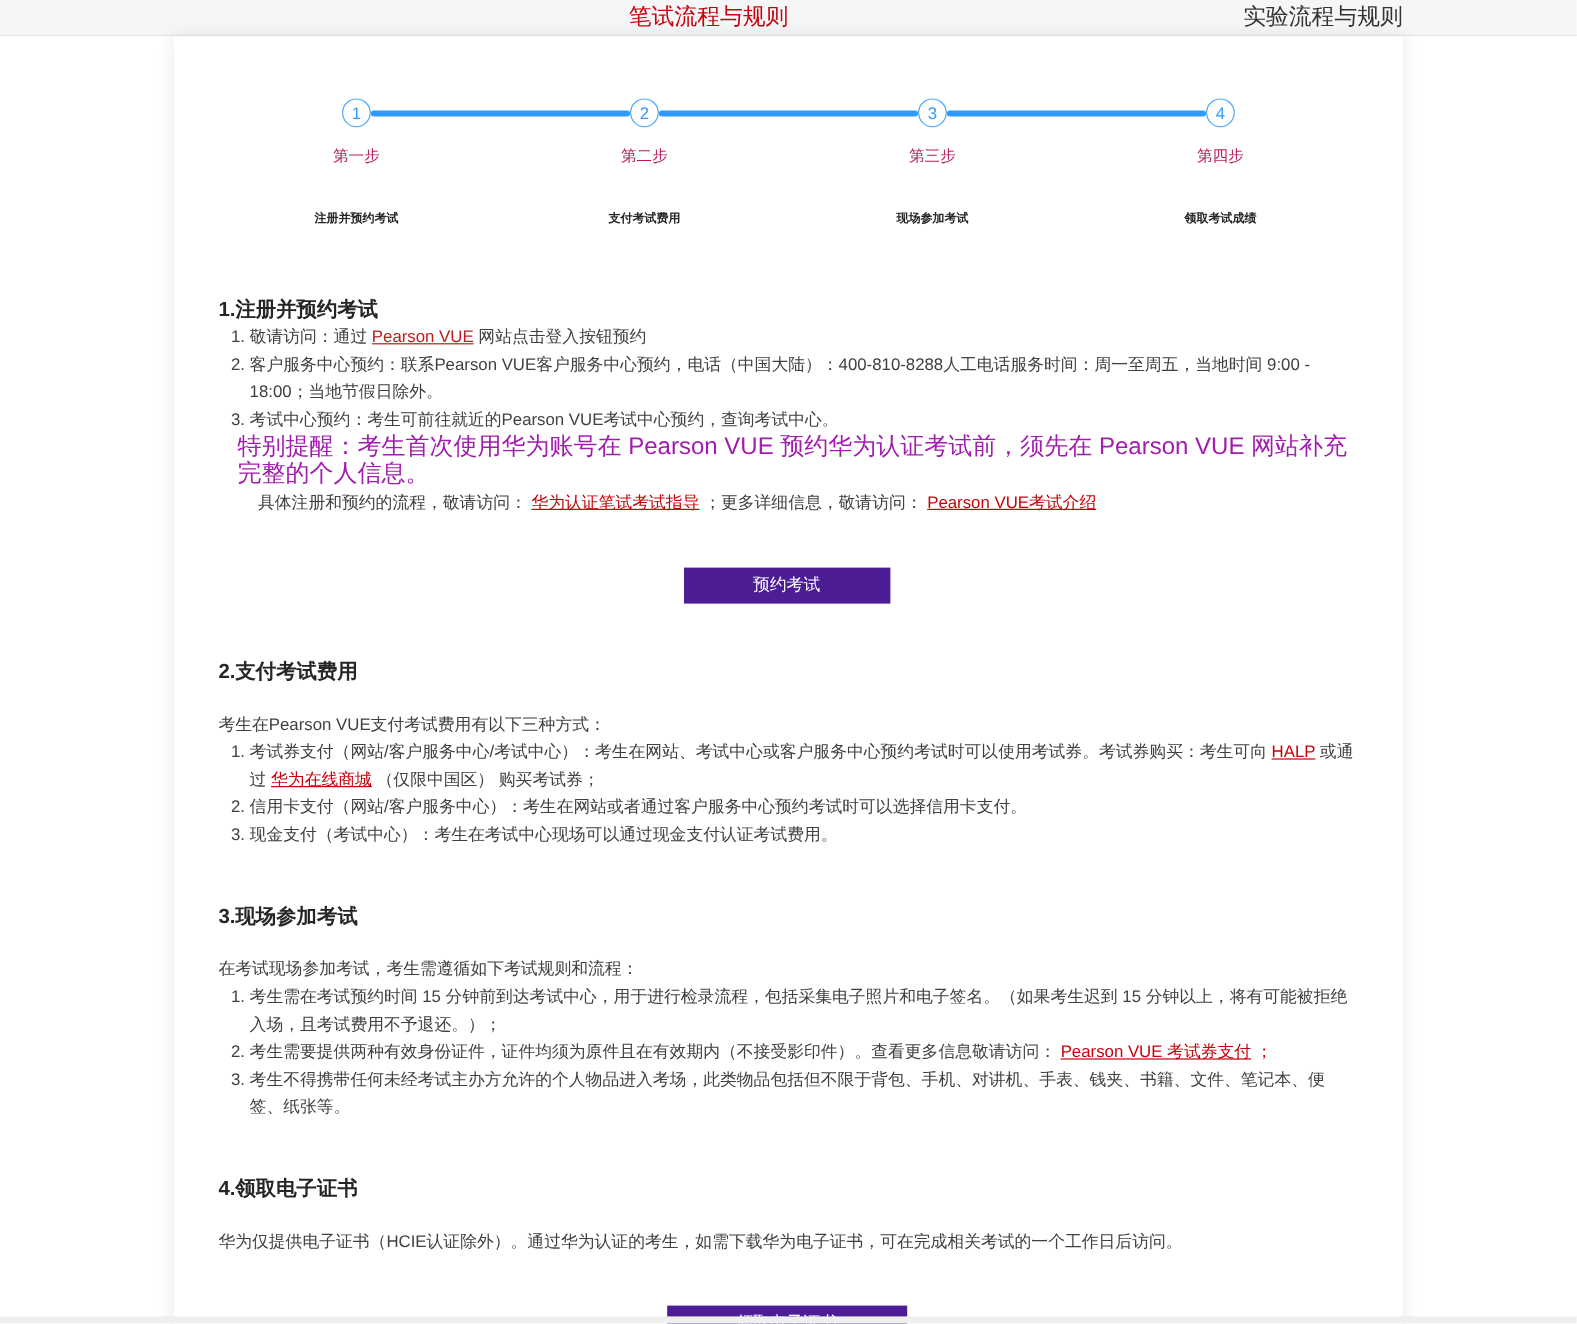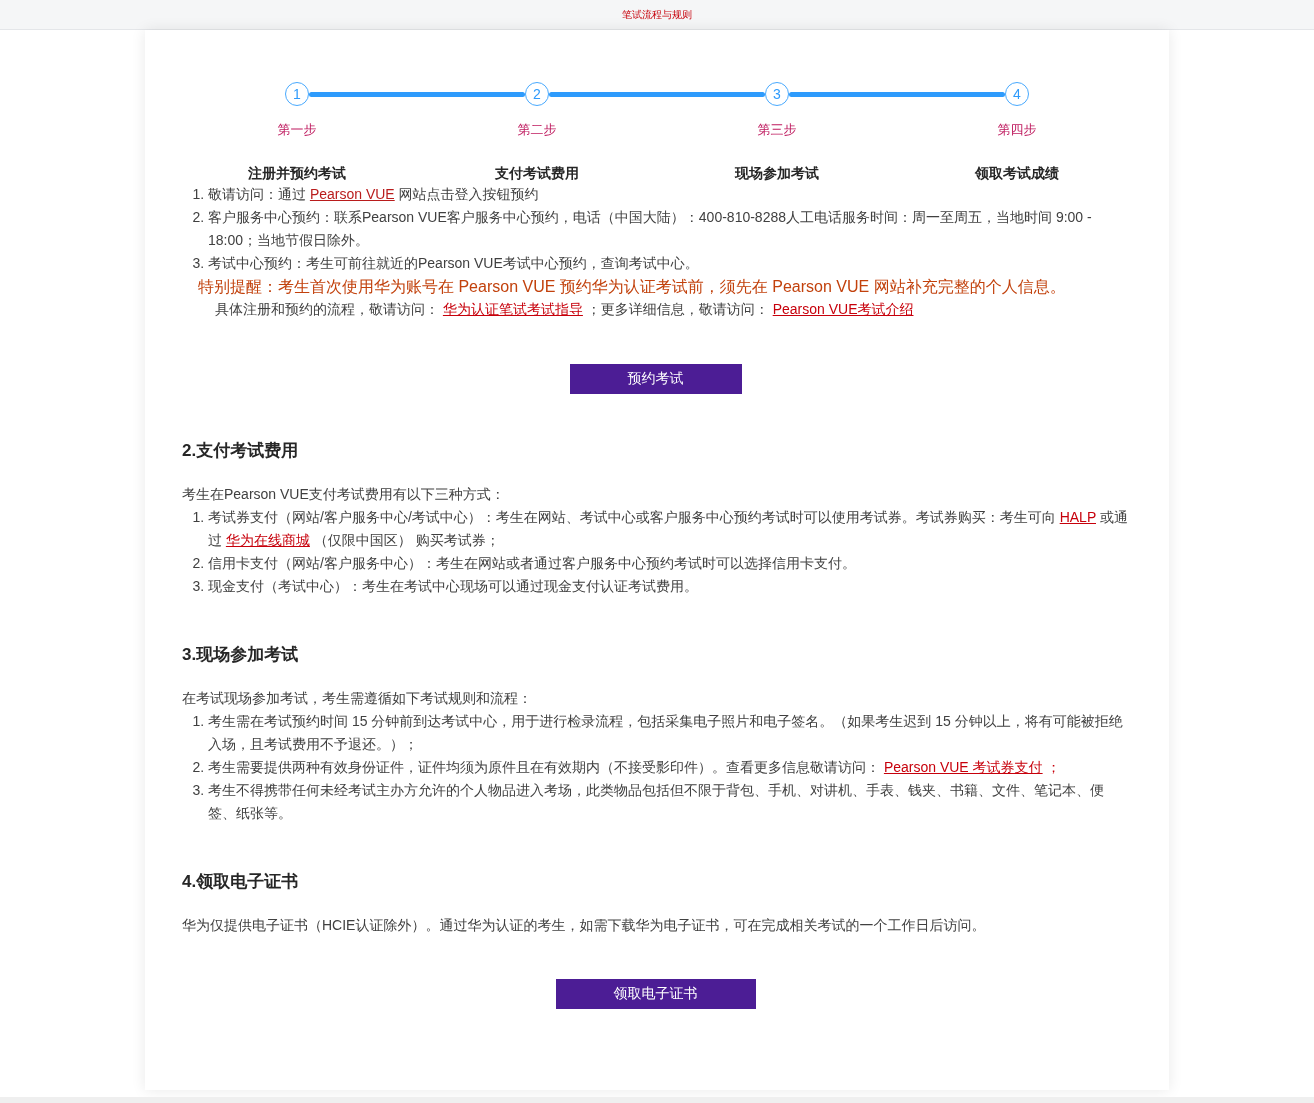--- a/index.html
+++ b/index.html
@@ -23,23 +23,23 @@
     border-bottom: 1px solid #e4e6e9;
   }
   .topbar-inner {
     width: 1024px;
     margin: 0 auto;
     display: flex;
     height: 100%;
   }
   .top-tab {
     flex: 1;
-    text-align: center;
+    text-align: right;
     line-height: 29px;
-    font-size: 10px;
+    font-size: 19px;
     color: #333333;
     cursor: pointer;
     user-select: none;
   }
   .top-tab.active { color: #c7000b; }
 
   
   .card {
     width: 1024px;
     margin: 0 auto;
@@ -85,22 +85,22 @@
     font-size: 14px;
     line-height: 22px;
     text-align: center;
   }
   .step-sub {
     margin-top: 15px;
     font-size: 13px;
     color: #be185d;
   }
   .step-title {
-    margin-top: 26px;
-    font-size: 14px;
+    margin-top: 36px;
+    font-size: 10px;
     font-weight: bold;
     color: #262626;
   }
 
   
   .sections { padding: 0 40px 0 37px; }
   .sec-heading {
     margin: 45px 0 0 0;
     font-size: 17px;
     font-weight: bold;
@@ -117,23 +117,23 @@
   ol.steps-list {
     margin: 0;
     padding: 0 0 0 26px;
     font-size: 14px;
     line-height: 23px;
     color: #404040;
   }
   ol.steps-list li { padding: 0; margin: 0; }
   .reminder {
     margin: 0 0 0 16px;
-    font-size: 16px;
-    line-height: 23px;
-    color: #c2410c;
+    font-size: 20px;
+    line-height: 23px;
+    color: #a21caf;
   }
   .visit-line {
     margin: 0 0 0 33px;
     font-size: 14px;
     line-height: 23px;
     color: #404040;
   }
   .link-blue {
     color: #b91c1c;
     text-decoration: underline;
@@ -170,20 +170,21 @@
   }
 </style>
 </head>
 <body>
 
 <div class="page">
 
   <div class="topbar">
     <div class="topbar-inner">
       <div class="top-tab active">笔试流程与规则</div>
+      <div class="top-tab">实验流程与规则</div>
     </div>
   </div>
 
   <div class="card">
 
     <div class="stepper">
       <div class="step">
         <div class="step-circle">1</div>
         <div class="step-sub">第一步</div>
         <div class="step-title">注册并预约考试</div>
@@ -200,20 +201,21 @@
       </div>
       <div class="step">
         <div class="step-circle">4</div>
         <div class="step-sub">第四步</div>
         <div class="step-title">领取考试成绩</div>
       </div>
     </div>
 
     <div class="sections">
 
+      <h2 class="sec-heading first">1.注册并预约考试</h2>
       <ol class="steps-list">
         <li><span>敬请访问：通过 </span><a class="link-blue">Pearson VUE</a><span> 网站点击登入按钮预约</span></li>
         <li><span>客户服务中心预约：联系Pearson VUE客户服务中心预约，电话（中国大陆）：400-810-8288人工电话服务时间：周一至周五，当地时间 9:00 - 18:00；当地节假日除外。</span></li>
         <li><span>考试中心预约：考生可前往就近的Pearson VUE考试中心预约，查询考试中心。</span></li>
       </ol>
       <p class="reminder">特别提醒：考生首次使用华为账号在 Pearson VUE 预约华为认证考试前，须先在 Pearson VUE 网站补充完整的个人信息。</p>
       <p class="visit-line"><span>具体注册和预约的流程，敬请访问： </span><a class="link-red">华为认证笔试考试指导</a><span> ；更多详细信息，敬请访问： </span><a class="link-red">Pearson VUE考试介绍</a></p>
       <button class="btn btn-book">预约考试</button>
 
       <h2 class="sec-heading">2.支付考试费用</h2>

